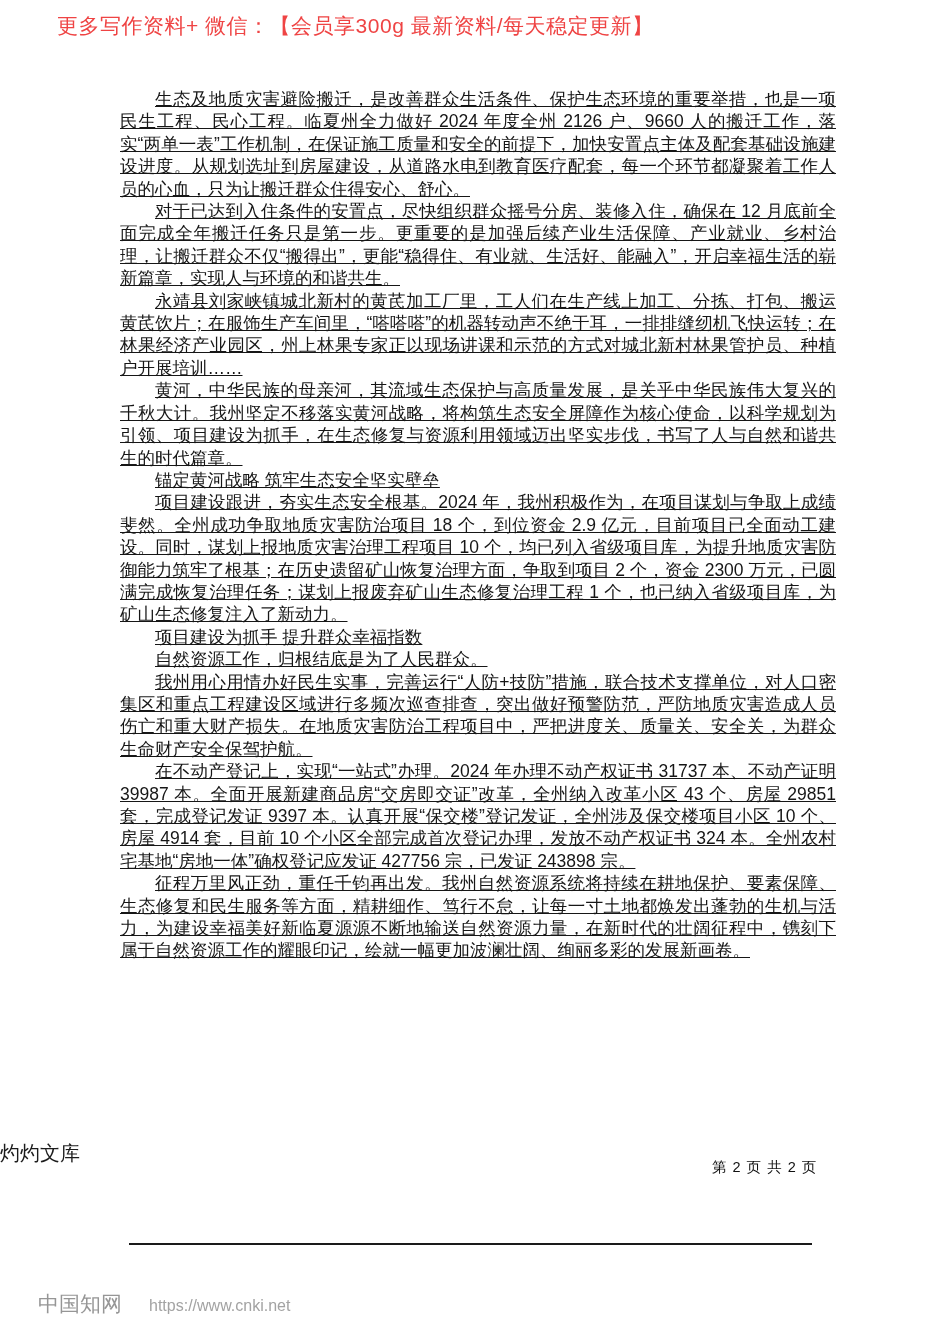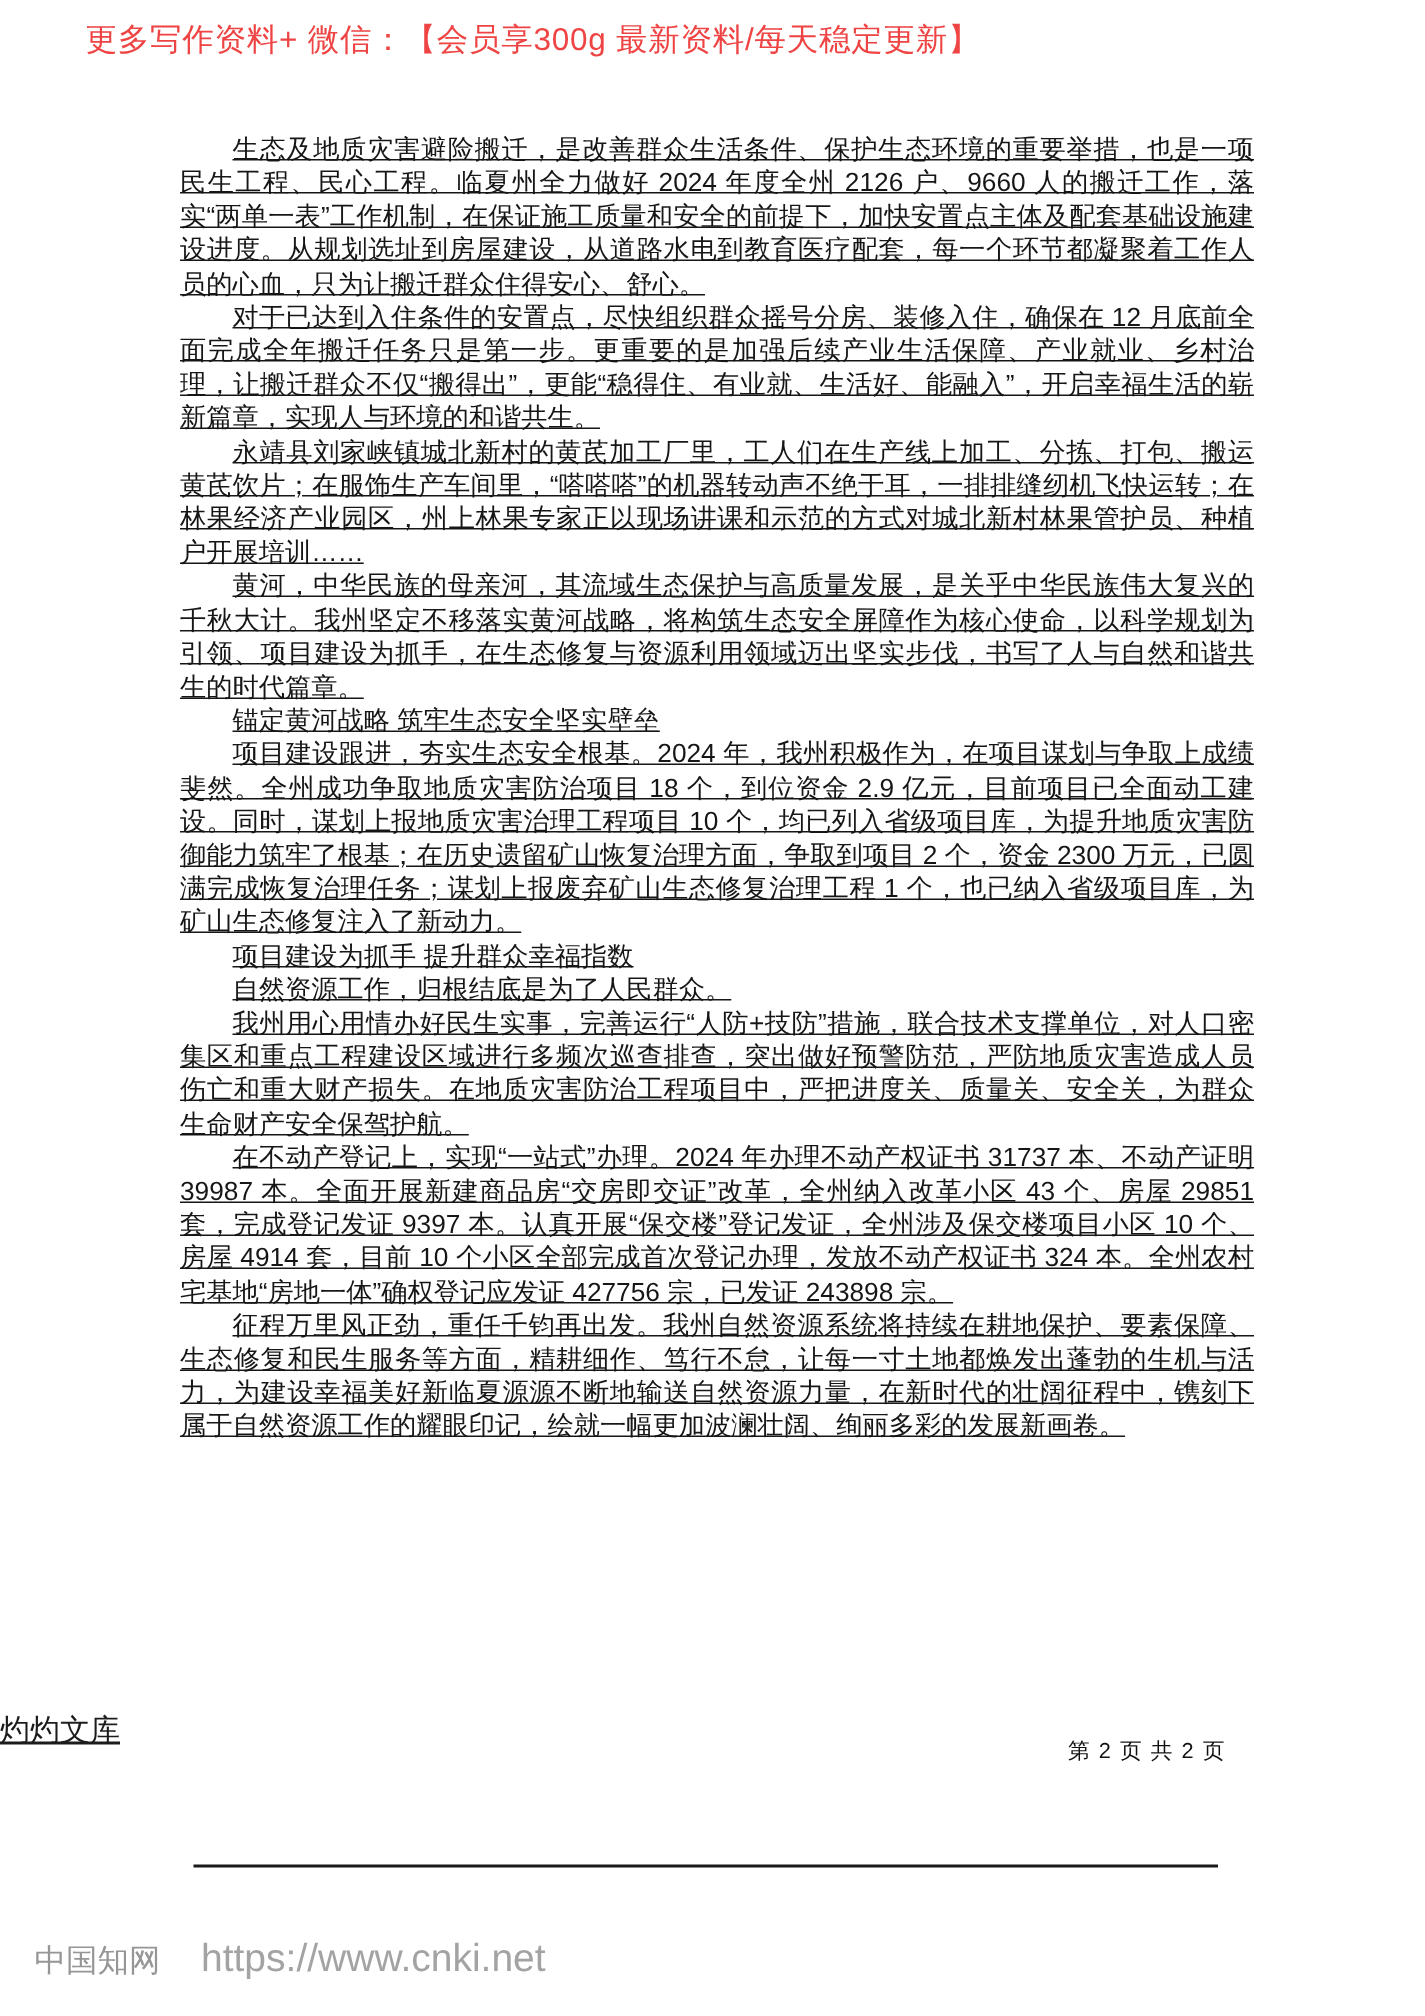--- a/index.html
+++ b/index.html
@@ -46,42 +46,41 @@
     white-space: nowrap;
     margin-top: 36px;
   }
   .library-name {
     position: absolute;
     left: 0px;
     top: 1140px;
     font-size: 20px;
     color: #1c1c1c;
     white-space: nowrap;
-    text-decoration: underline;
   }
   .footer-rule {
     position: absolute;
     left: 129px;
     top: 1243px;
     width: 683px;
     height: 2px;
     background: #1a1a1a;
   }
   .watermark {
     position: absolute;
-    left: 23px;
+    left: 38px;
     top: 1290px;
     display: flex;
     align-items: baseline;
     gap: 27px;
     color: #9b9b9b;
     white-space: nowrap;
   }
   .watermark .site-name { font-size: 21px; color: #969696; }
-  .watermark .site-url  { font-size: 26px; color: #a3a3a3; }
+  .watermark .site-url  { font-size: 16px; color: #a3a3a3; }
 </style>
 </head>
 <body>
 
 <div class="promo-banner">更多写作资料+ 微信：【会员享300g 最新资料/每天稳定更新】</div>
 
 <div class="doc-body">
   <p>生态及地质灾害避险搬迁，是改善群众生活条件、保护生态环境的重要举措，也是一项民生工程、民心工程。临夏州全力做好 2024 年度全州 2126 户、9660 人的搬迁工作，落实“两单一表”工作机制，在保证施工质量和安全的前提下，加快安置点主体及配套基础设施建设进度。从规划选址到房屋建设，从道路水电到教育医疗配套，每一个环节都凝聚着工作人员的心血，只为让搬迁群众住得安心、舒心。</p>
   <p>对于已达到入住条件的安置点，尽快组织群众摇号分房、装修入住，确保在 12 月底前全面完成全年搬迁任务只是第一步。更重要的是加强后续产业生活保障、产业就业、乡村治理，让搬迁群众不仅“搬得出”，更能“稳得住、有业就、生活好、能融入”，开启幸福生活的崭新篇章，实现人与环境的和谐共生。</p>
   <p>永靖县刘家峡镇城北新村的黄芪加工厂里，工人们在生产线上加工、分拣、打包、搬运黄芪饮片；在服饰生产车间里，“嗒嗒嗒”的机器转动声不绝于耳，一排排缝纫机飞快运转；在林果经济产业园区，州上林果专家正以现场讲课和示范的方式对城北新村林果管护员、种植户开展培训……</p>

